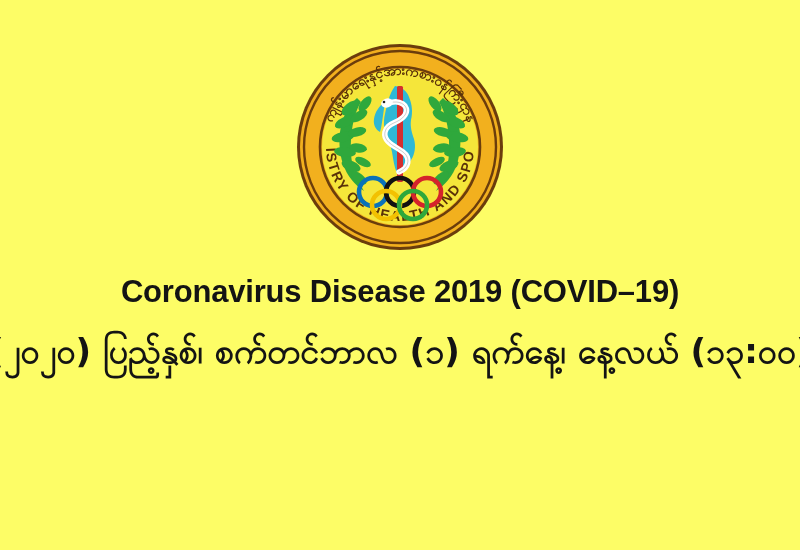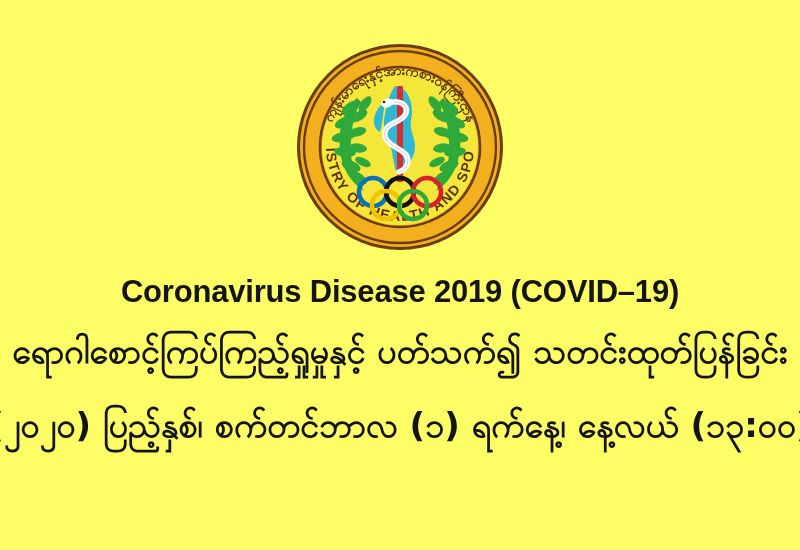--- a/index.html
+++ b/index.html
@@ -171,17 +171,16 @@
           <circle cx="132" cy="150" r="14" stroke="#D5232B"></circle>
           <circle cx="91" cy="163" r="14" stroke="#F2C101"></circle>
           <circle cx="118" cy="163" r="14" stroke="#2FA83C"></circle>
         </g>
       </g>
     </svg>
   </div>
 
   <div id="text-block">
     <div class="line" id="title-line">Coronavirus Disease 2019 (COVID–19)</div>
-    <div class="line mm" id="mm-line-1">ရောဂါစောင့်ကြပ်ကြည့်ရှုမှုနှင့် ပတ်သက်၍ သတင်းထုတ်ပြန်ခြင်း</div>
     <div class="line mm" id="mm-line-2">(၂၀၂၀) ပြည့်နှစ်၊ စက်တင်ဘာလ (၁) ရက်နေ့၊ နေ့လယ် (၁၃:၀၀)</div>
   </div>
 
 </div>
 
 </body></html>

